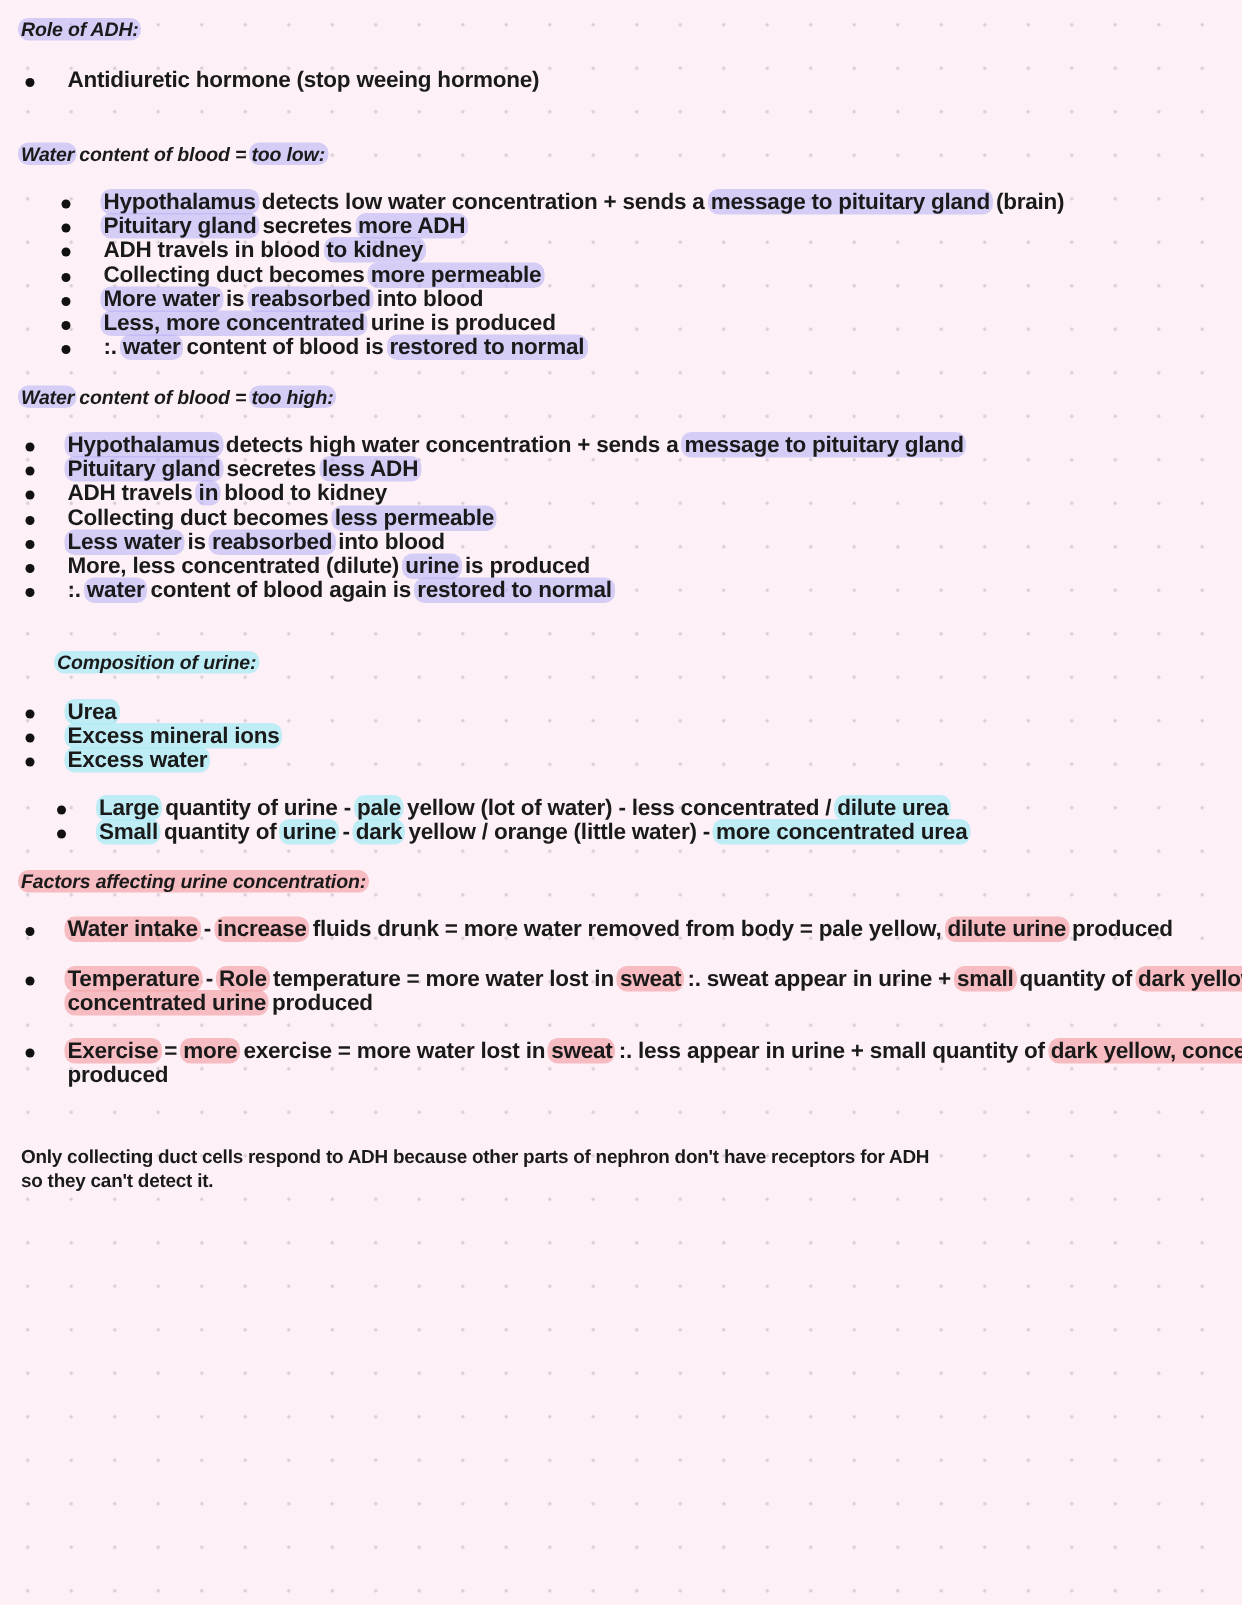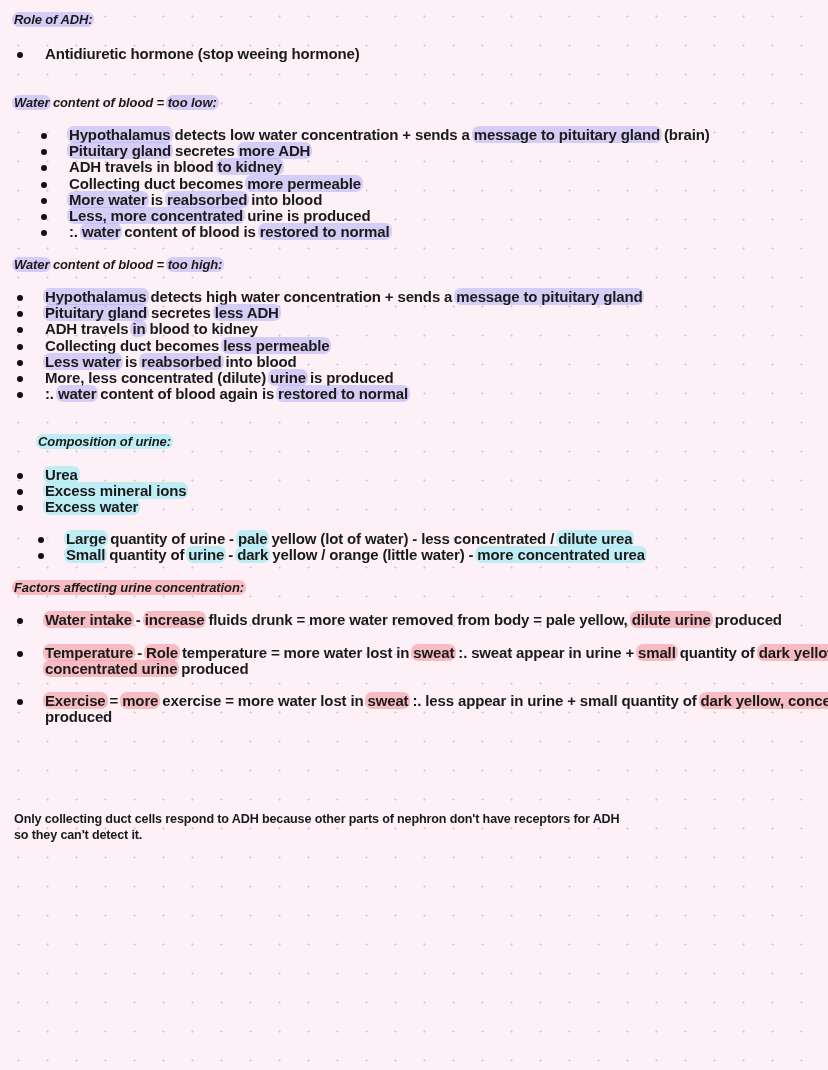--- a/index.html
+++ b/index.html
@@ -30,21 +30,21 @@
     position: absolute; left: 17px; top: 6px;
     width: 6px; height: 6px; border-radius: 50%; background: #111;
   }
   .list.spaced li { height: auto; line-height: 16.2px; }
   .hl { border-radius: 7px; padding: 0 2px; margin: 0 -2px; }
   .hl-purple { background: rgba(180, 175, 245, 0.55); }
   .hl-cyan { background: rgba(170, 235, 245, 0.75); }
   .hl-pink { background: rgba(245, 160, 165, 0.65); }
   .para {
     position: absolute; left: 14px; top: 763px; width: 620px;
-    font-size: 12.6px; font-weight: bold; line-height: 16px; letter-spacing: -0.15px; margin-top: 48px;
+    font-size: 12.6px; font-weight: bold; line-height: 16px; letter-spacing: -0.15px;
   }
 </style>
 </head>
 <body>
 
 <div class="page">
 
   <div class="heading" style="top:12px;">
     <span class="hl hl-purple">Role of ADH:</span>
   </div>

